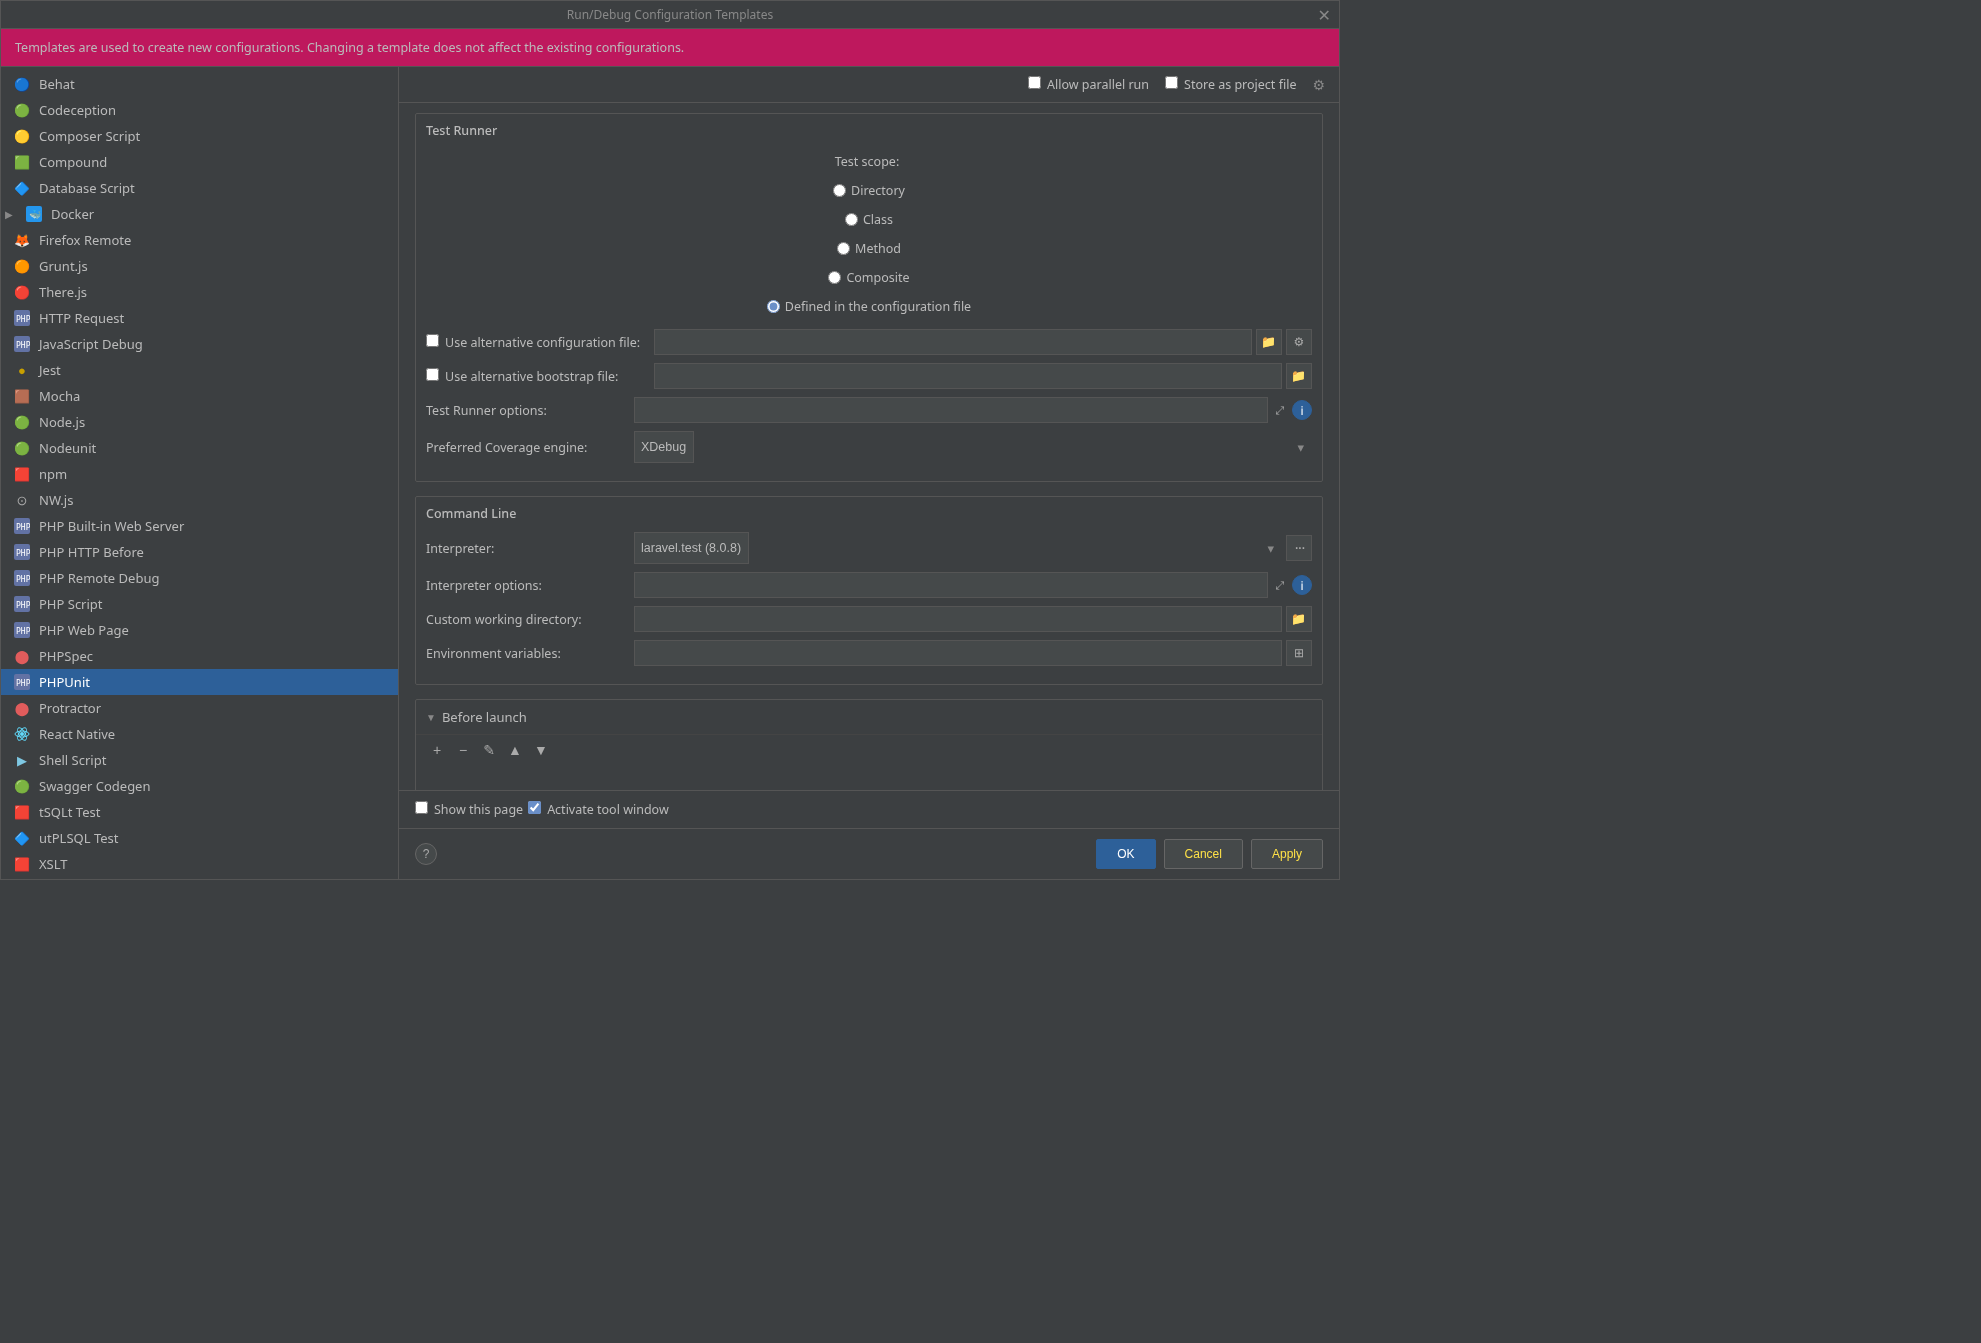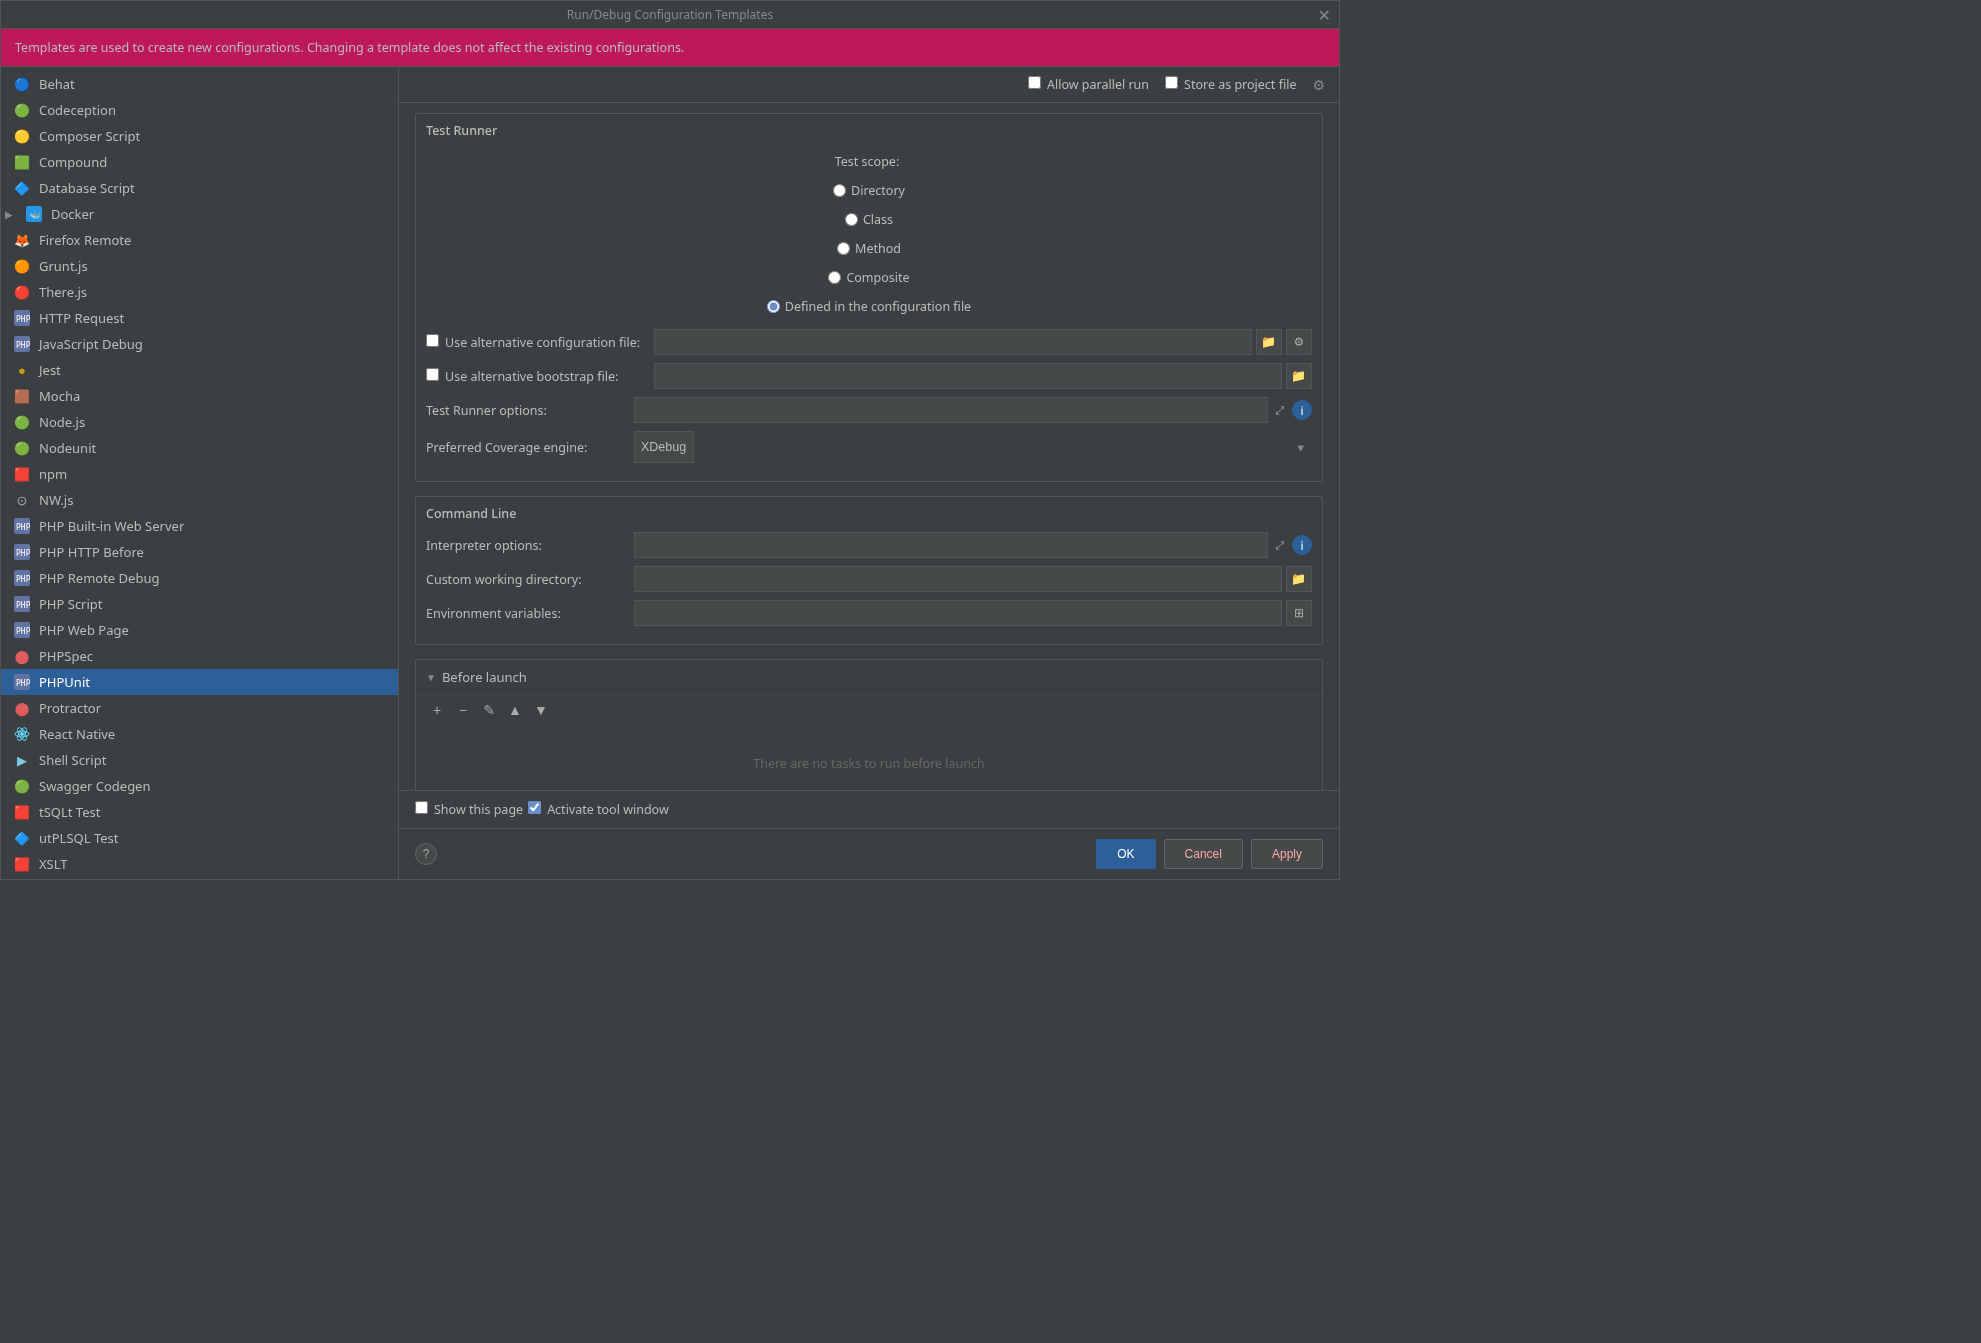--- a/index.html
+++ b/index.html
@@ -342,21 +342,21 @@
       height: 30px;
     }
     .btn-primary {
       background: #2d6099;
       border: 1px solid #2d6099;
       color: #fff;
     }
     .btn-default {
       background: #45494a;
       border: 1px solid #666;
-      color: #fca5a5;
+      color: #fde047;
     }
 
     .help-btn {
       width: 22px;
       height: 22px;
       border-radius: 50%;
       background: #45494a;
       border: 1px solid #666;
       color: #aaa;
       font-size: 12px;
@@ -650,20 +650,29 @@
                 </div>
               </div>
             </div>
           </div>
         </div>
 
         <div class="section-box">
           <div class="section-title">Command Line</div>
           <div class="section-inner">
 
+            <div class="form-row">
+              <span class="form-label">Interpreter:</span>
+              <div class="form-control-wrap">
+                <div class="select-wrap" style="flex:1;">
+                  <select class="select-input"><option>laravel.test (8.0.8)</option></select>
+                </div>
+                <button class="icon-btn" style="font-size:16px;letter-spacing:-2px;">···</button>
+              </div>
+            </div>
 
             <div class="form-row">
               <span class="form-label">Interpreter options:</span>
               <div class="form-control-wrap">
                 <input class="text-input" type="text" value="" style="">
                 <button class="expand-icon">⤢</button>
                 <button class="icon-btn icon-btn-blue" style="border-radius:50%;width:20px;height:20px;">ℹ</button>
               </div>
             </div>
 

